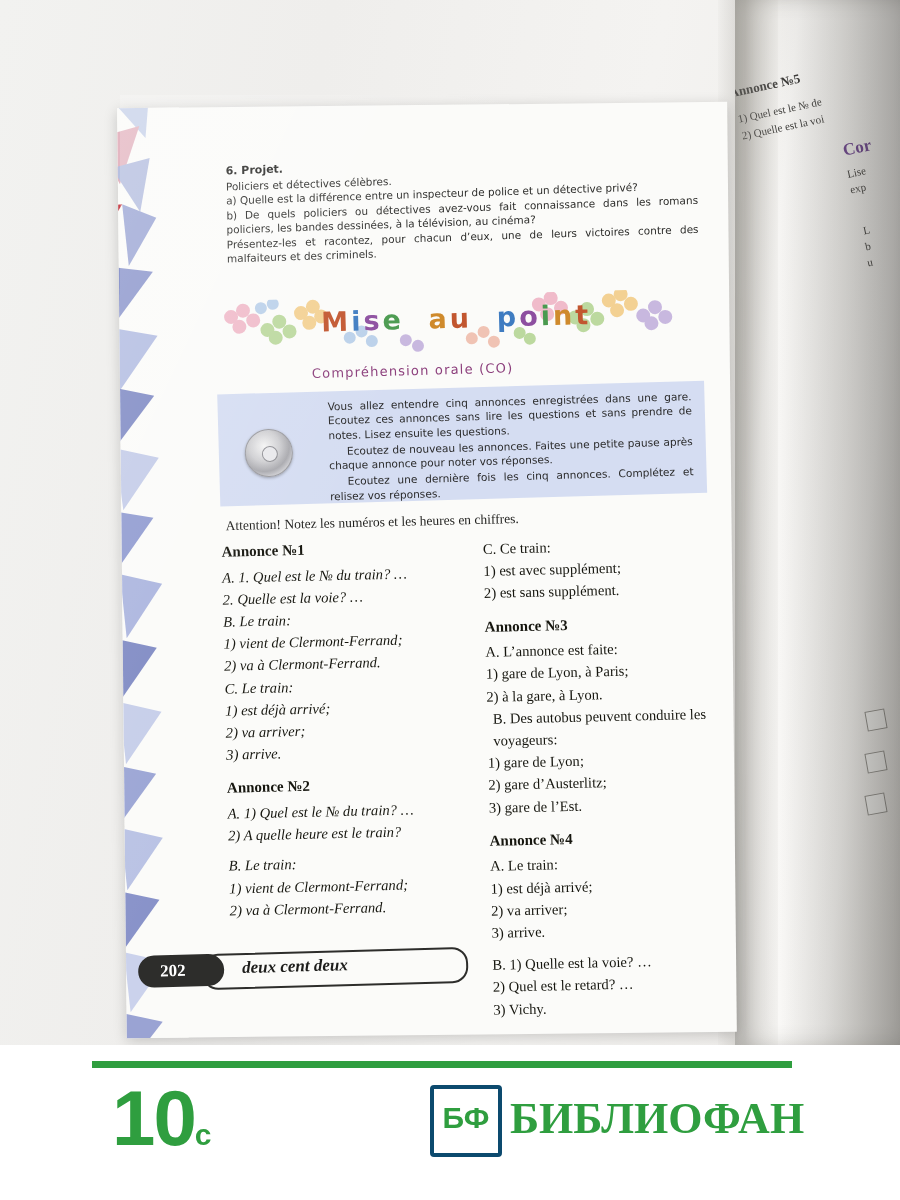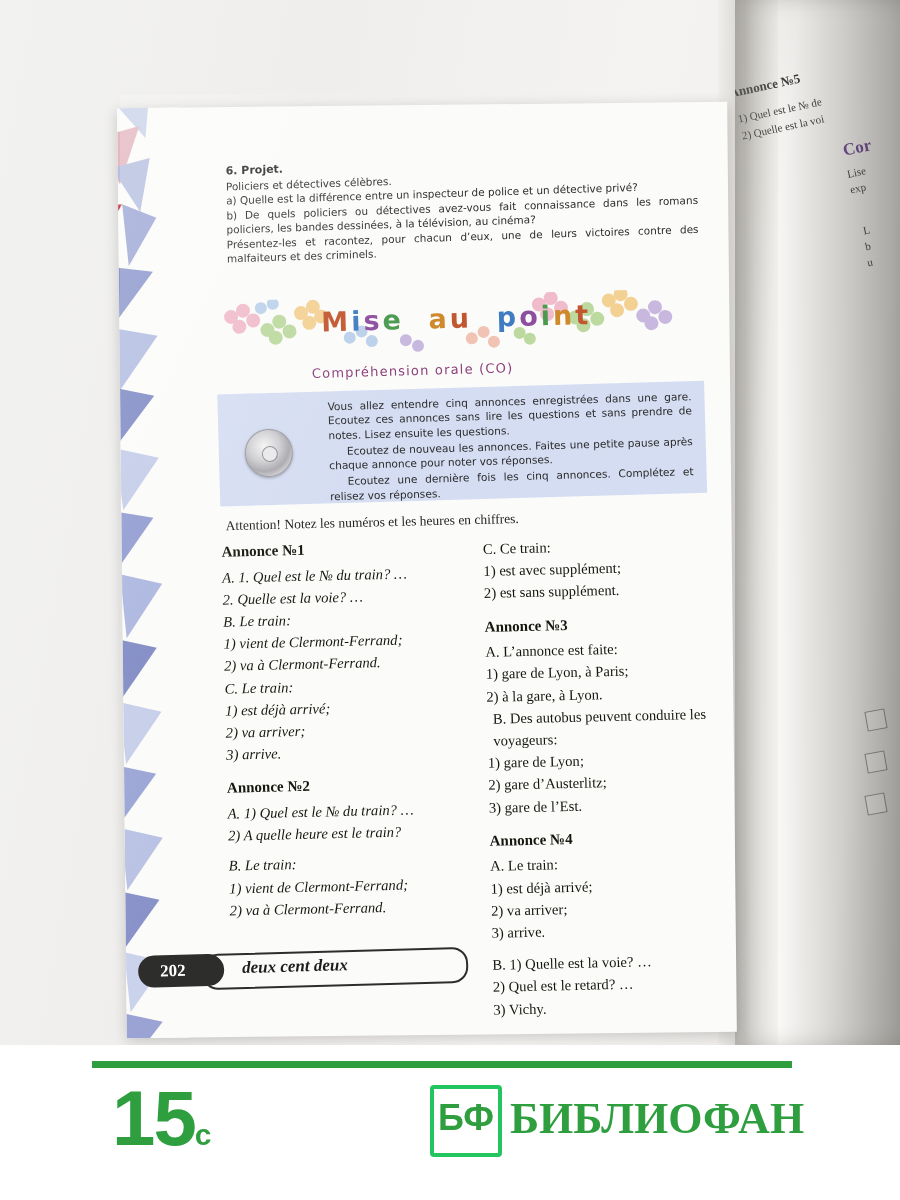--- a/index.html
+++ b/index.html
@@ -334,26 +334,26 @@
   .big-num .suffix {
     font-size: 30px;
     vertical-align: baseline;
   }
   .logo-mark {
     position: absolute;
     top: 40px;
     left: 430px;
     width: 64px;
     height: 64px;
-    border: 4px solid #22c55e;
+    border: 4px solid #0c4a6e;
     border-radius: 4px;
     color: #2f9e3f;
     font-family: "Liberation Sans", sans-serif;
     font-weight: bold;
-    font-size: 36px;
+    font-size: 30px;
     line-height: 58px;
     text-align: center;
   }
   .logo-text {
     position: absolute;
     top: 48px;
     left: 510px;
     font-family: Liberation Serif, serif;
     font-weight: bold;
     font-size: 44px;
@@ -589,18 +589,18 @@
         <div class="folio-text">deux cent deux</div>
       </div>
 
     </div>
   </div>
 
   <div class="glare"></div>
 
   <div class="bottom-bar">
     <div class="green-rule"></div>
-    <div class="big-num"><span>15</span><span class="suffix">c</span></div>
+    <div class="big-num"><span>10</span><span class="suffix">c</span></div>
     <div class="logo-mark">БФ</div>
     <div class="logo-text">БИБЛИОФАН</div>
   </div>
 
 </div>
 
 </body></html>

